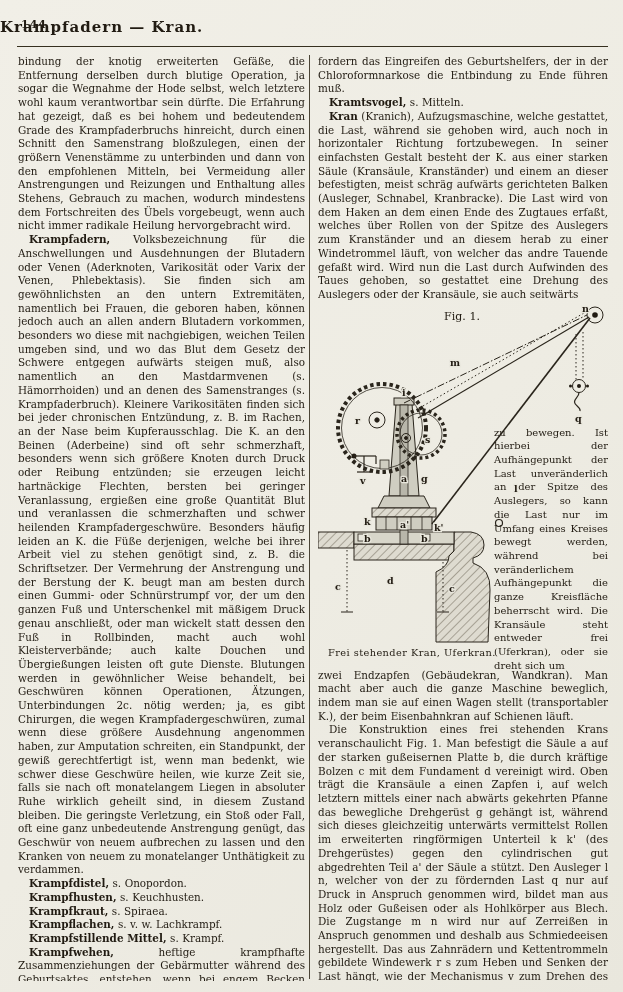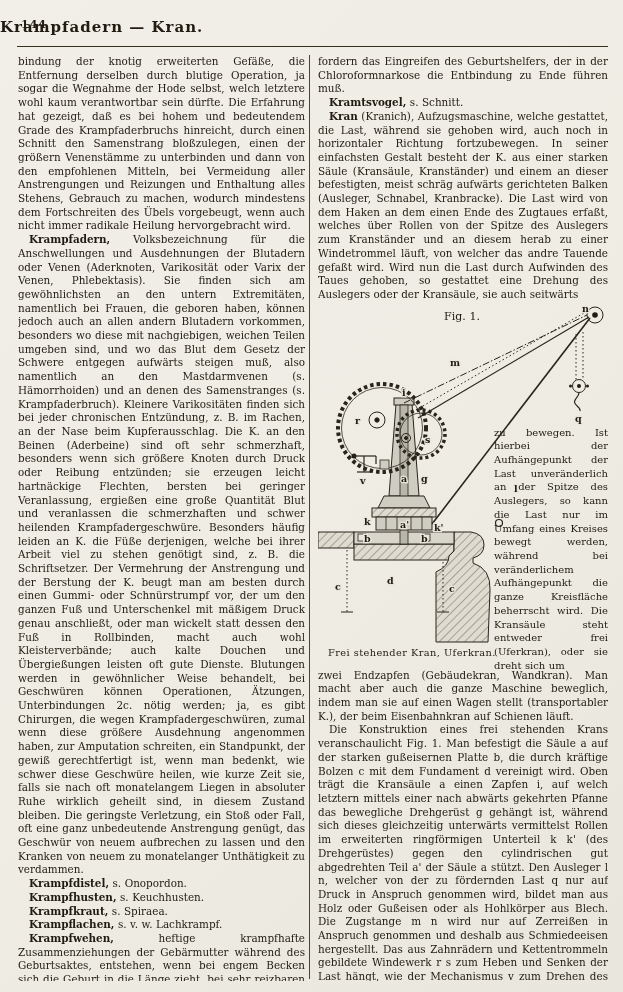--- a/index.html
+++ b/index.html
@@ -69,28 +69,29 @@
 
   <div class="columns">
 
     <div class="col col-left">
       <p class="cont"><b class="lead"></b><span>bindung der knotig erweiterten Gefäße, die Entfernung derselben durch blutige Operation, ja sogar die Wegnahme der Hode selbst, welch letztere wohl kaum verantwortbar sein dürfte. Die Erfahrung hat gezeigt, daß es bei hohem und bedeutendem Grade des Krampfaderbruchs hinreicht, durch einen Schnitt den Samenstrang bloßzulegen, einen der größern Venenstämme zu unterbinden und dann von den empfohlenen Mitteln, bei Vermeidung aller Anstrengungen und Reizungen und Enthaltung alles Stehens, Gebrauch zu machen, wodurch mindestens dem Fortschreiten des Übels vorgebeugt, wenn auch nicht immer radikale Heilung hervorgebracht wird.</span></p>
       <p class="entry"><b class="lead">Krampfadern,</b><span> Volksbezeichnung für die Anschwellungen und Ausdehnungen der Blutadern oder Venen (Aderknoten, Varikosität oder Varix der Venen, Phlebektasis). Sie finden sich am gewöhnlichsten an den untern Extremitäten, namentlich bei Frauen, die geboren haben, können jedoch auch an allen andern Blutadern vorkommen, besonders wo diese mit nachgiebigen, weichen Teilen umgeben sind, und wo das Blut dem Gesetz der Schwere entgegen aufwärts steigen muß, also namentlich an den Mastdarmvenen (s. Hämorrhoiden) und an denen des Samenstranges (s. Krampfaderbruch). Kleinere Varikositäten finden sich bei jeder chronischen Entzündung, z. B. im Rachen, an der Nase beim Kupferausschlag. Die K. an den Beinen (Aderbeine) sind oft sehr schmerzhaft, besonders wenn sich größere Knoten durch Druck oder Reibung entzünden; sie erzeugen leicht hartnäckige Flechten, bersten bei geringer Veranlassung, ergießen eine große Quantität Blut und veranlassen die schmerzhaften und schwer heilenden Krampfadergeschwüre. Besonders häufig leiden an K. die Füße derjenigen, welche bei ihrer Arbeit viel zu stehen genötigt sind, z. B. die Schriftsetzer. Der Vermehrung der Anstrengung und der Berstung der K. beugt man am besten durch einen Gummi- oder Schnürstrumpf vor, der um den ganzen Fuß und Unterschenkel mit mäßigem Druck genau anschließt, oder man wickelt statt dessen den Fuß in Rollbinden, macht auch wohl Kleisterverbände; auch kalte Douchen und Übergießungen leisten oft gute Dienste. Blutungen werden in gewöhnlicher Weise behandelt, bei Geschwüren können Operationen, Ätzungen, Unterbindungen 2c. nötig werden; ja, es gibt Chirurgen, die wegen Krampfadergeschwüren, zumal wenn diese größere Ausdehnung angenommen haben, zur Amputation schreiten, ein Standpunkt, der gewiß gerechtfertigt ist, wenn man bedenkt, wie schwer diese Geschwüre heilen, wie kurze Zeit sie, falls sie nach oft monatelangem Liegen in absoluter Ruhe wirklich geheilt sind, in diesem Zustand bleiben. Die geringste Verletzung, ein Stoß oder Fall, oft eine ganz unbedeutende Anstrengung genügt, das Geschwür von neuem aufbrechen zu lassen und den Kranken von neuem zu monatelanger Unthätigkeit zu verdammen.</span></p>
       <p class="entry"><b class="lead">Krampfdistel,</b><span> s. Onopordon.</span></p>
       <p class="entry"><b class="lead">Krampfhusten,</b><span> s. Keuchhusten.</span></p>
       <p class="entry"><b class="lead">Krampfkraut,</b><span> s. Spiraea.</span></p>
       <p class="entry"><b class="lead">Krampflachen,</b><span> s. v. w. Lachkrampf.</span></p>
+      <p class="entry"><b class="lead">Krampfstillende Mittel,</b><span> s. Krampf.</span></p>
       <p class="entry"><b class="lead">Krampfwehen,</b><span> heftige krampfhafte Zusammenziehungen der Gebärmutter während des Geburtsaktes, entstehen, wenn bei engem Becken sich die Geburt in die Länge zieht, bei sehr reizbaren Frauen auch ohne Beckenenge, namentlich wenn zur unrechten Zeit Wehenpulver gegeben worden sind. Die K. er-</span></p>
     </div>
 
     <div class="divider"></div>
 
     <div class="col col-right">
       <p class="cont"><b class="lead"></b><span>fordern das Eingreifen des Geburtshelfers, der in der Chloroformnarkose die Entbindung zu Ende führen muß.</span></p>
-      <p class="entry"><b class="lead">Kramtsvogel,</b><span> s. Schnitt.</span></p>
+      <p class="entry"><b class="lead">Kramtsvogel,</b><span> s. Mitteln.</span></p>
       <p class="entry"><b class="lead">Kran</b><span> (Kranich), Aufzugsmaschine, welche gestattet, die Last, während sie gehoben wird, auch noch in horizontaler Richtung fortzubewegen. In seiner einfachsten Gestalt besteht der K. aus einer starken Säule (Kransäule, Kranständer) und einem an dieser befestigten, meist schräg aufwärts gerichteten Balken (Ausleger, Schnabel, Kranbracke). Die Last wird von dem Haken an dem einen Ende des Zugtaues erfaßt, welches über Rollen von der Spitze des Auslegers zum Kranständer und an diesem herab zu einer Windetrommel läuft, von welcher das andre Tauende gefaßt wird. Wird nun die Last durch Aufwinden des Taues gehoben, so gestattet eine Drehung des Auslegers oder der Kransäule, sie auch seitwärts</span></p>
 
       <div class="figure">
         <svg width="290" height="362" viewBox="0 0 290 362">
           <defs>
             <pattern id="hatch" patternUnits="userSpaceOnUse" width="6" height="6" patternTransform="rotate(45)">
               <rect width="6" height="6" fill="#dedbd0"></rect>
               <line x1="0" y1="0" x2="0" y2="6" stroke="#6e6759" stroke-width="1"></line>
             </pattern>
           </defs>

